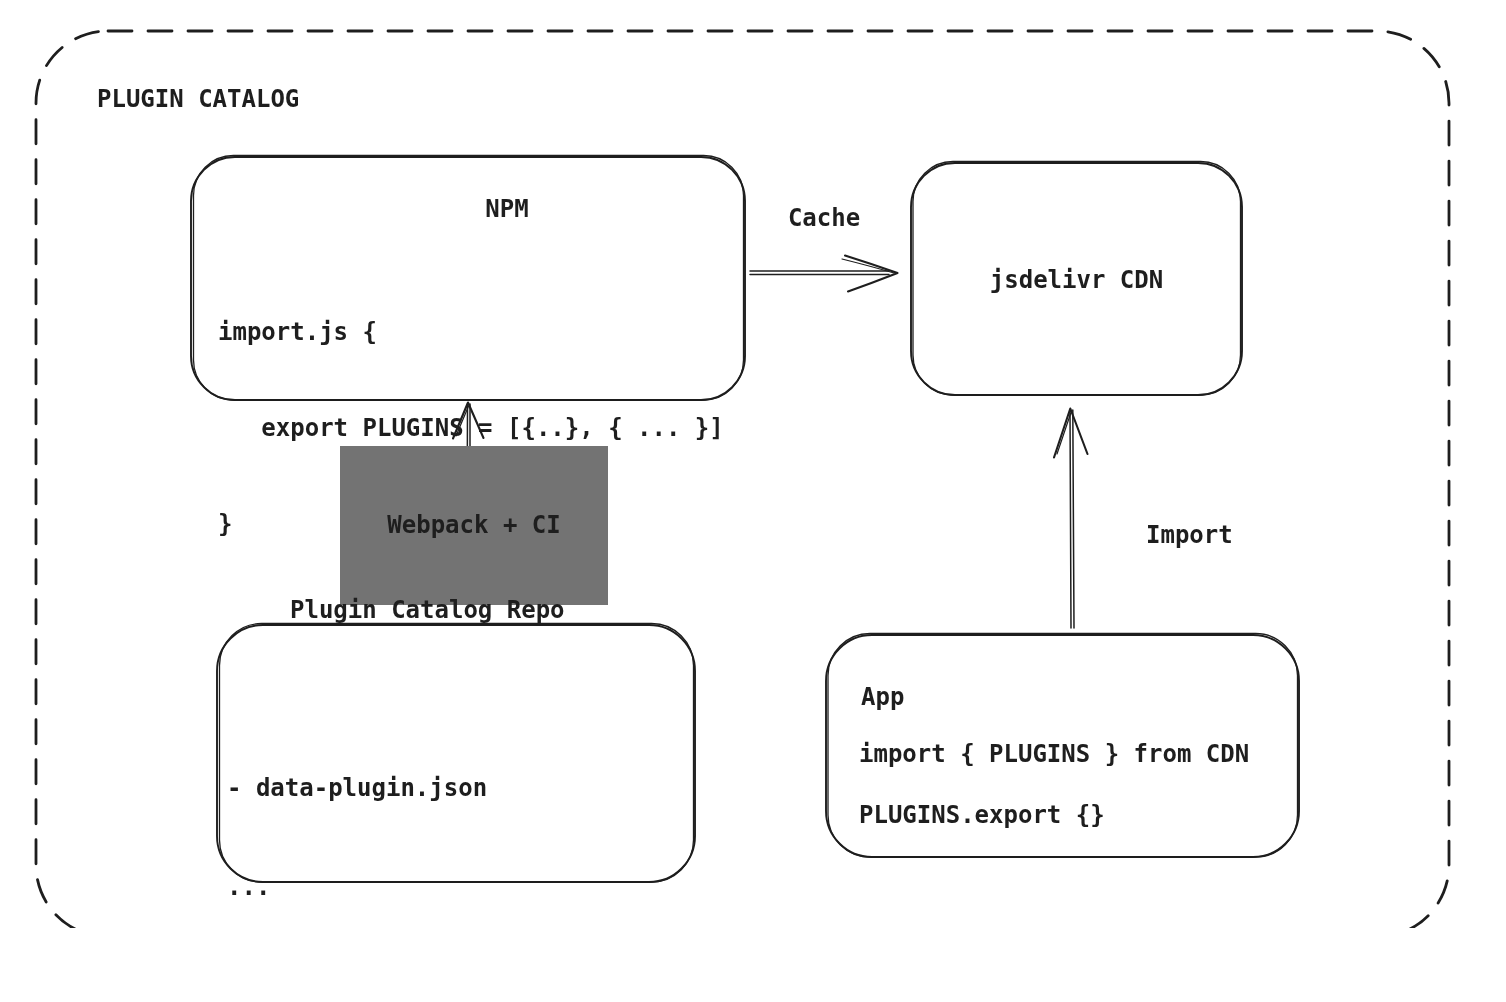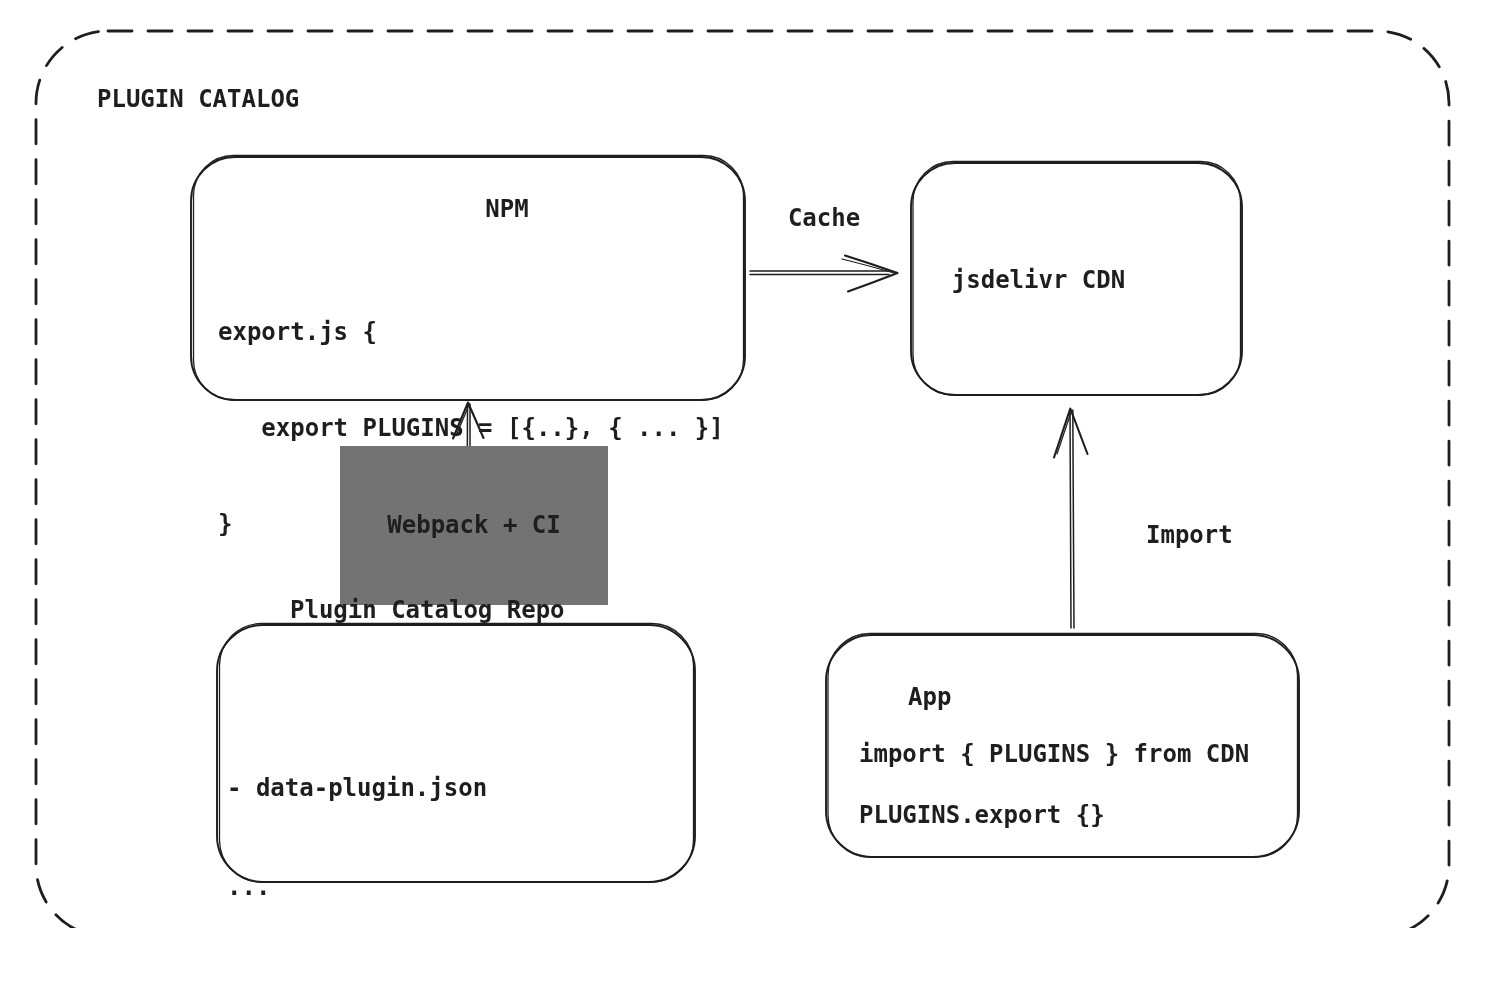--- a/index.html
+++ b/index.html
@@ -85,38 +85,38 @@
       <line x1="1074" y1="628" x2="1072.8" y2="410" stroke-width="1.5"></line>
       <path d="M1054,457.5 L1070.3,408.5 L1087.5,454" stroke-width="2.1"></path>
       <path d="M1057,454 L1070.8,413" stroke-width="1.2"></path>
     </g>
   </svg>
 
   <div class="txt" style="left:97px; top:83px;">PLUGIN CATALOG</div>
 
   <div class="txt center" style="left:191px; top:193px; width:554px;margin-left:39px;">NPM</div>
   <div class="txt" style="left:218px; top:252px;">
-    <div>export.js {</div>
+    <div>import.js {</div>
     <div>   export PLUGINS = [{..}, { ... }]</div>
     <div>}</div>
   </div>
 
   <div class="txt center" style="left:750px; top:202px; width:148px;">Cache</div>
 
-  <div class="txt center" style="left:873px; top:264px; width:331px;">jsdelivr CDN</div>
+  <div class="txt center" style="left:911px; top:264px; width:331px;">jsdelivr CDN</div>
 
   <div class="txt center label-bg" style="left:340px; top:446px; width:256px; line-height:31px;">
     <div>Webpack + CI</div>
   </div>
 
   <div class="txt" style="left:290px; top:594px;">Plugin Catalog Repo</div>
   <div class="txt" style="left:227px; top:706px; line-height:33px;">
     <div>- data-plugin.json</div>
     <div>...</div>
   </div>
 
   <div class="txt" style="left:1110px; top:519px;margin-left:36px;">Import</div>
 
-  <div class="txt" style="left:861px; top:681px;margin-left:47px;">App</div>
+  <div class="txt" style="left:861px; top:681px;">App</div>
   <div class="txt" style="left:859px; top:738px;">import { PLUGINS } from CDN</div>
   <div class="txt" style="left:859px; top:799px;">PLUGINS.export {}</div>
 
 </div>
 
 </body></html>

